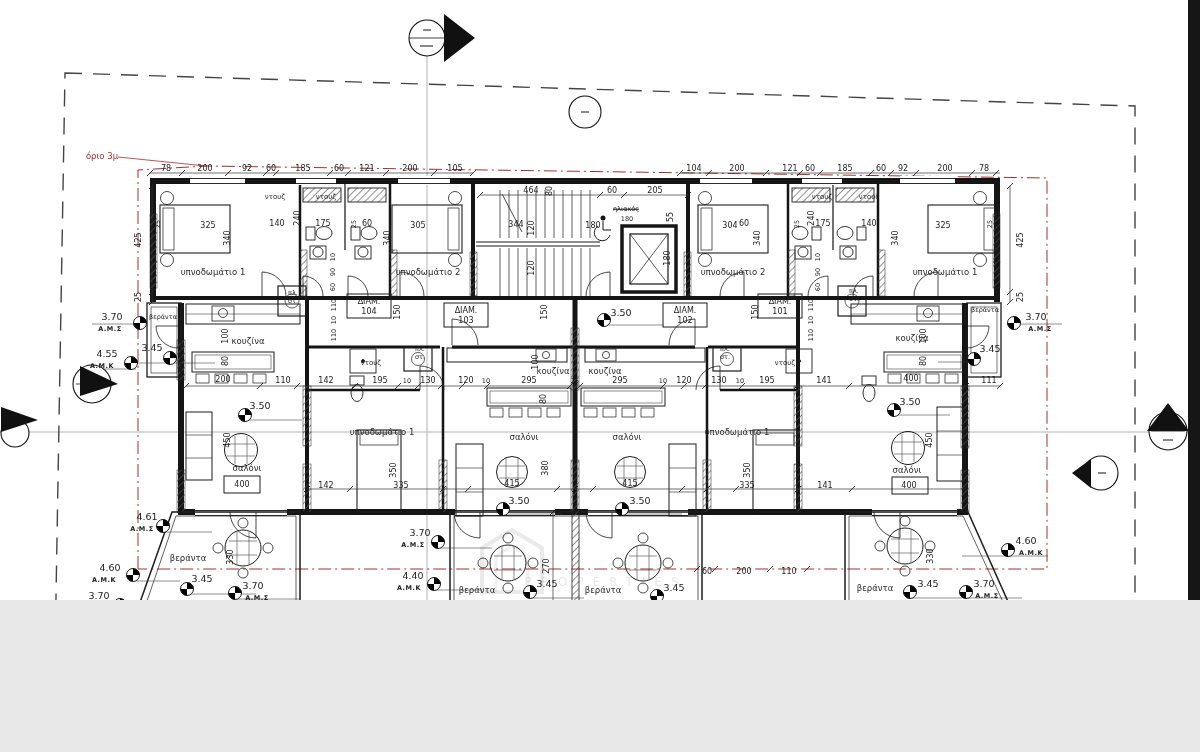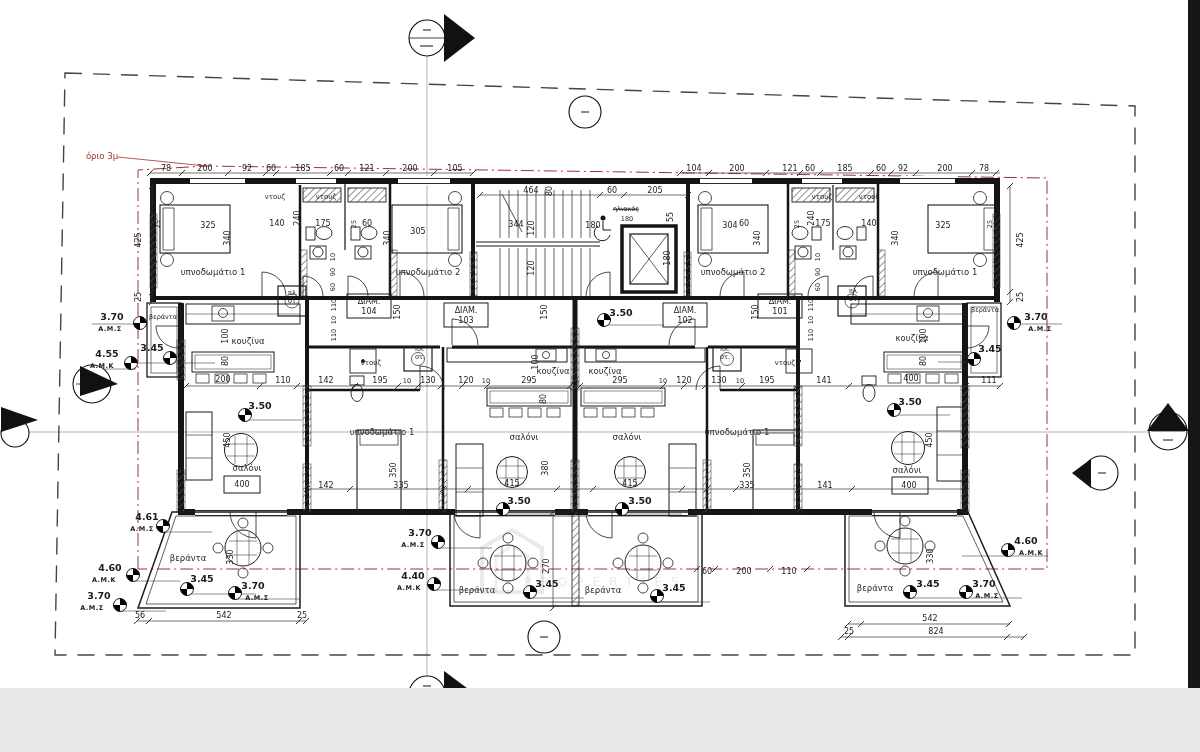--- a/index.html
+++ b/index.html
@@ -1,26 +1,26 @@
 <!DOCTYPE html>
 <html><head>
 <meta charset="utf-8">
 <style>
   html,body{margin:0;padding:0;background:#e8e8e8;}
-  #plan{position:relative;width:1200px;height:688px;background:#fff;overflow:hidden;
+  #plan{position:relative;width:1200px;height:600px;background:#fff;overflow:hidden;
         font-family:"DejaVu Sans",sans-serif;color:#1c1c1c;}
   #plan svg{position:absolute;left:0;top:0;}
   .t,.t7,.t6,.room,.lvl,.sfx,.apt,.red,.wm1,.wm2{position:absolute;transform:translate(-50%,-50%);
       white-space:nowrap;line-height:1;color:#1c1c1c;}
   .t{font-size:8px;}
   .t7{font-size:7px;}
   .t6{font-size:6.5px;}
   .rot{transform:translate(-50%,-50%) rotate(-90deg);}
   .room{font-size:8.5px;color:#2a2a2a;}
-  .lvl{font-size:9.5px;font-weight:bold;}
+  .lvl{font-size:9.5px;font-weight:normal;}
   .sfx{font-size:6.5px;font-weight:bold;letter-spacing:.5px;}
   .apt{font-size:8px;text-align:center;}
   .red{font-size:8.5px;color:#a03built;}
   .red{color:#a03030;}
   .st{text-decoration:line-through;}
   .wm1{font-size:44px;font-weight:bold;letter-spacing:2px;color:rgba(125,125,125,.18);}
   .wm2{font-size:12px;letter-spacing:9px;color:rgba(125,125,125,.18);}
 </style>
 </head>
 <body>
@@ -457,21 +457,21 @@
 <div class="t6 rot" style="left:158px;top:224px">25</div>
 <div class="t6 rot" style="left:354px;top:224px">25</div>
 <div class="t" style="left:823px;top:224px">175</div>
 <div class="t" style="left:869px;top:224px">140</div>
 <div class="t rot" style="left:812px;top:218px">240</div>
 <div class="t" style="left:744px;top:224px">60</div>
 <div class="t6 rot" style="left:797px;top:224px">25</div>
 <div class="t6 rot" style="left:990px;top:224px">25</div>
 <div class="t" style="left:208px;top:226px">325</div>
 <div class="t rot" style="left:228px;top:238px">340</div>
-<div class="t" style="left:418px;top:232px">305</div>
+<div class="t" style="left:418px;top:226px">305</div>
 <div class="t rot" style="left:388px;top:238px">340</div>
 <div class="t" style="left:730px;top:226px">304</div>
 <div class="t rot" style="left:758px;top:238px">340</div>
 <div class="t" style="left:943px;top:226px">325</div>
 <div class="t rot" style="left:896px;top:238px">340</div>
 <div class="room" style="left:213px;top:272px">υπνοδωμάτιο 1</div>
 <div class="room" style="left:428px;top:272px">υπνοδωμάτιο 2</div>
 <div class="room" style="left:733px;top:272px">υπνοδωμάτιο 2</div>
 <div class="room" style="left:945px;top:272px">υπνοδωμάτιο 1</div>
 

